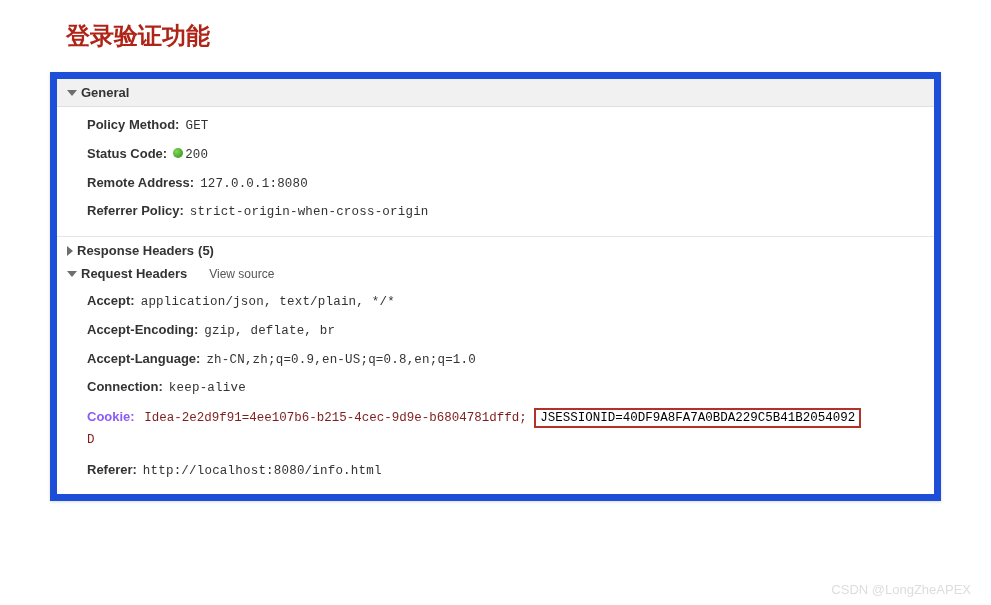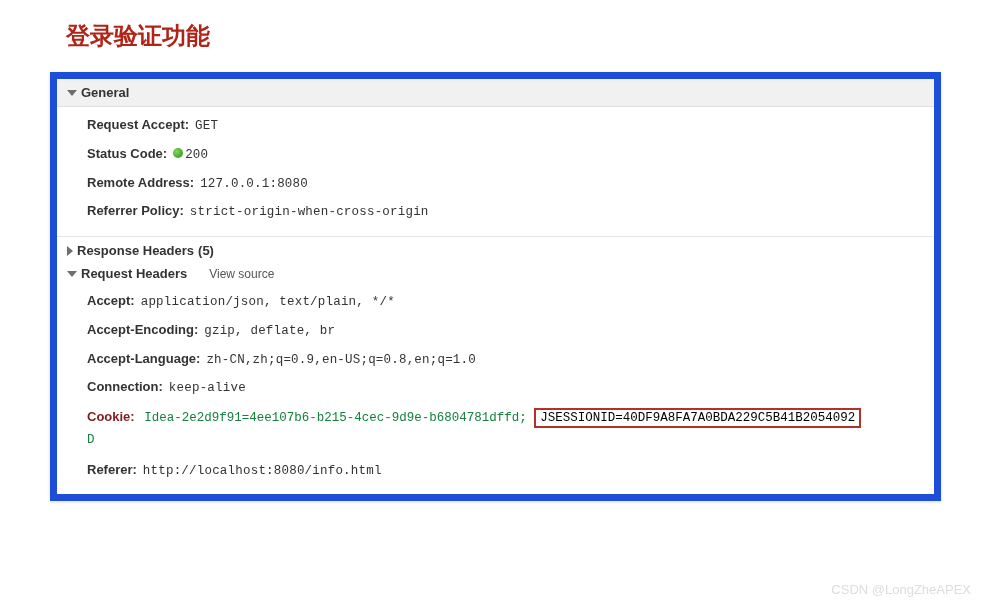--- a/index.html
+++ b/index.html
@@ -100,27 +100,27 @@
       vertical-align: middle;
       margin-right: 2px;
     }
     .cookie-row {
       padding: 4px 10px 4px 30px;
       line-height: 1.7;
       font-size: 12.5px;
     }
     .cookie-row .label {
       font-weight: bold;
-      color: #7f1d1d;
+      color: #8b5cf6;
       font-size: 13px;
       margin-right: 6px;
     }
     .cookie-row .value {
       font-family: "Consolas", "Courier New", monospace;
-      color: #15803d;
+      color: #7f1d1d;
     }
     .highlight-box {
       border: 2px solid #b33228;
       padding: 1px 4px;
       display: inline;
       font-family: "Consolas", "Courier New", monospace;
     }
     .watermark {
       position: absolute;
       right: 20px;
@@ -139,21 +139,21 @@
 <h2 class="page-title">登录验证功能</h2>
 
 <div class="devtools-panel">
 
   <div class="section-header">
     <span class="triangle down"></span>
     <span>General</span>
   </div>
   <div class="section-body">
     <div class="row">
-      <span class="label">Request Accept:</span>
+      <span class="label">Policy Method:</span>
       <span class="value">GET</span>
     </div>
     <div class="row">
       <span class="label">Status Code:</span>
       <span class="status-dot"></span>
       <span class="value">200</span>
     </div>
     <div class="row">
       <span class="label">Remote Address:</span>
       <span class="value">127.0.0.1:8080</span>

